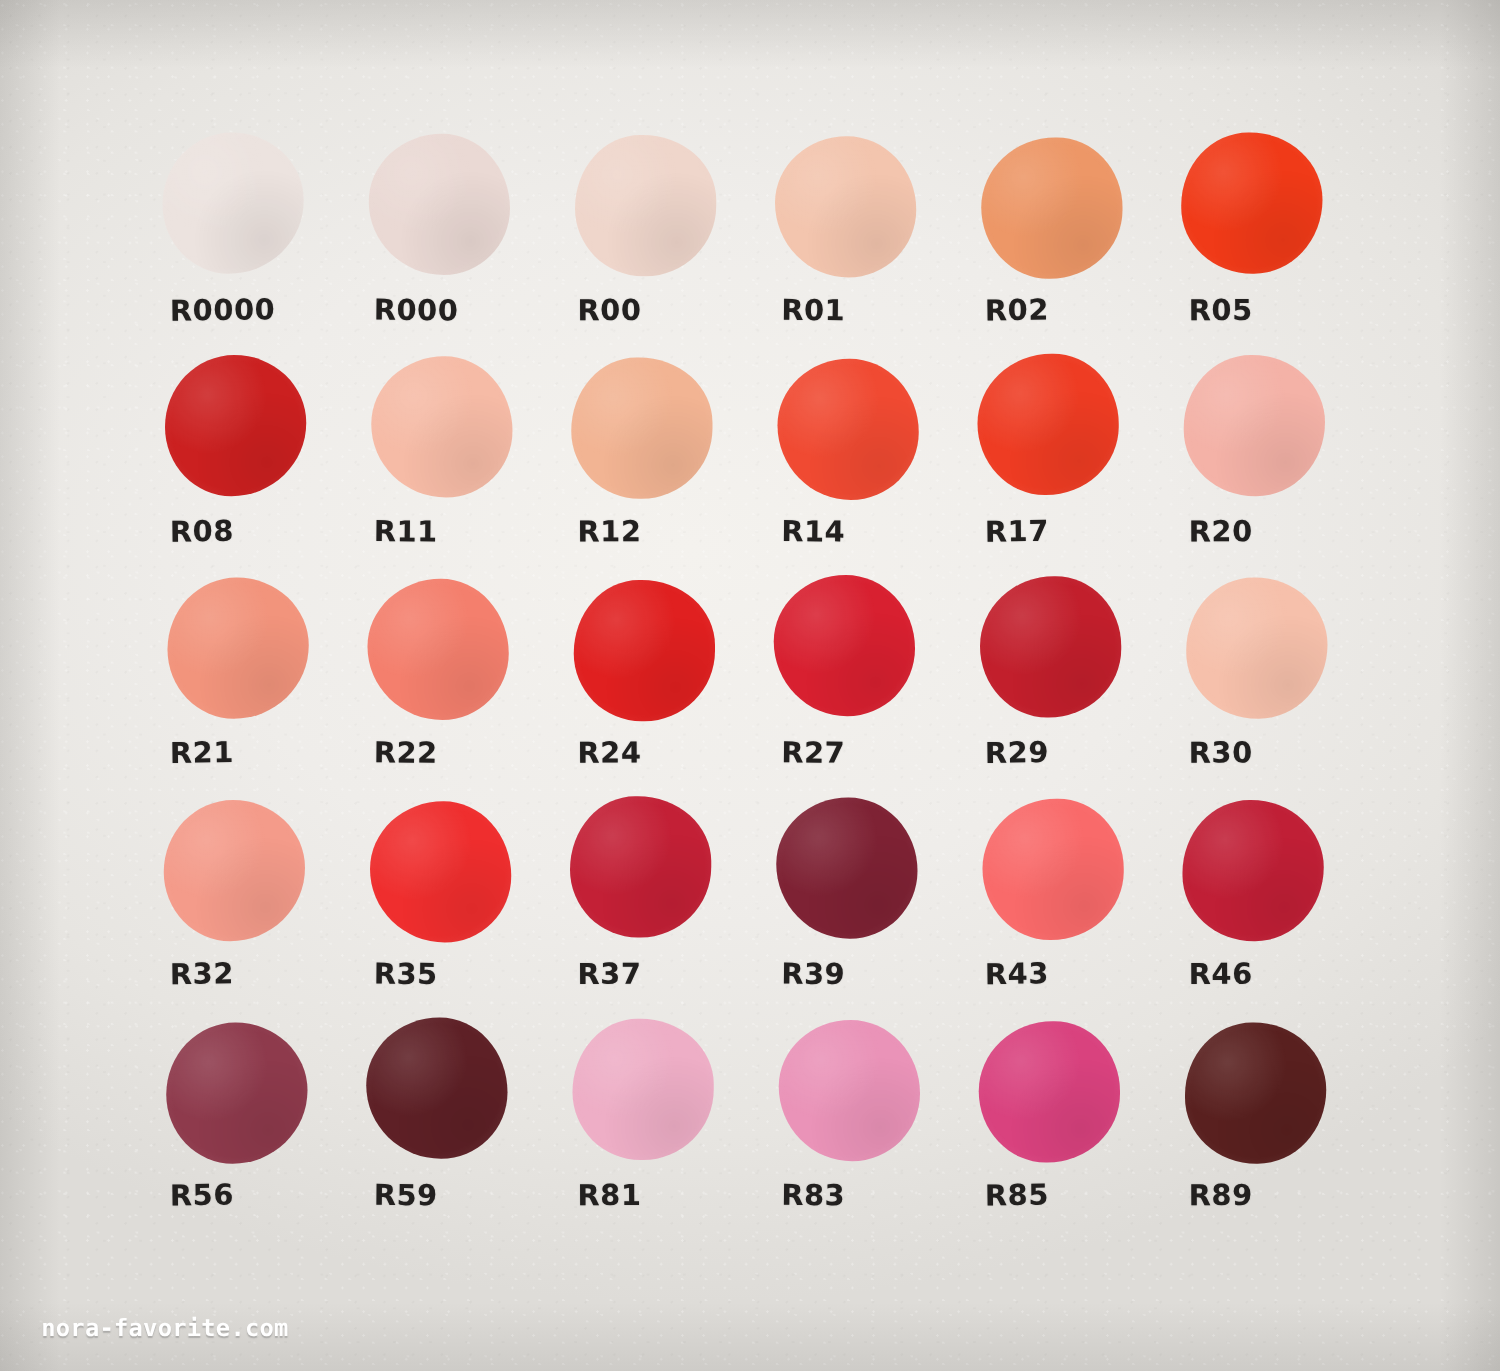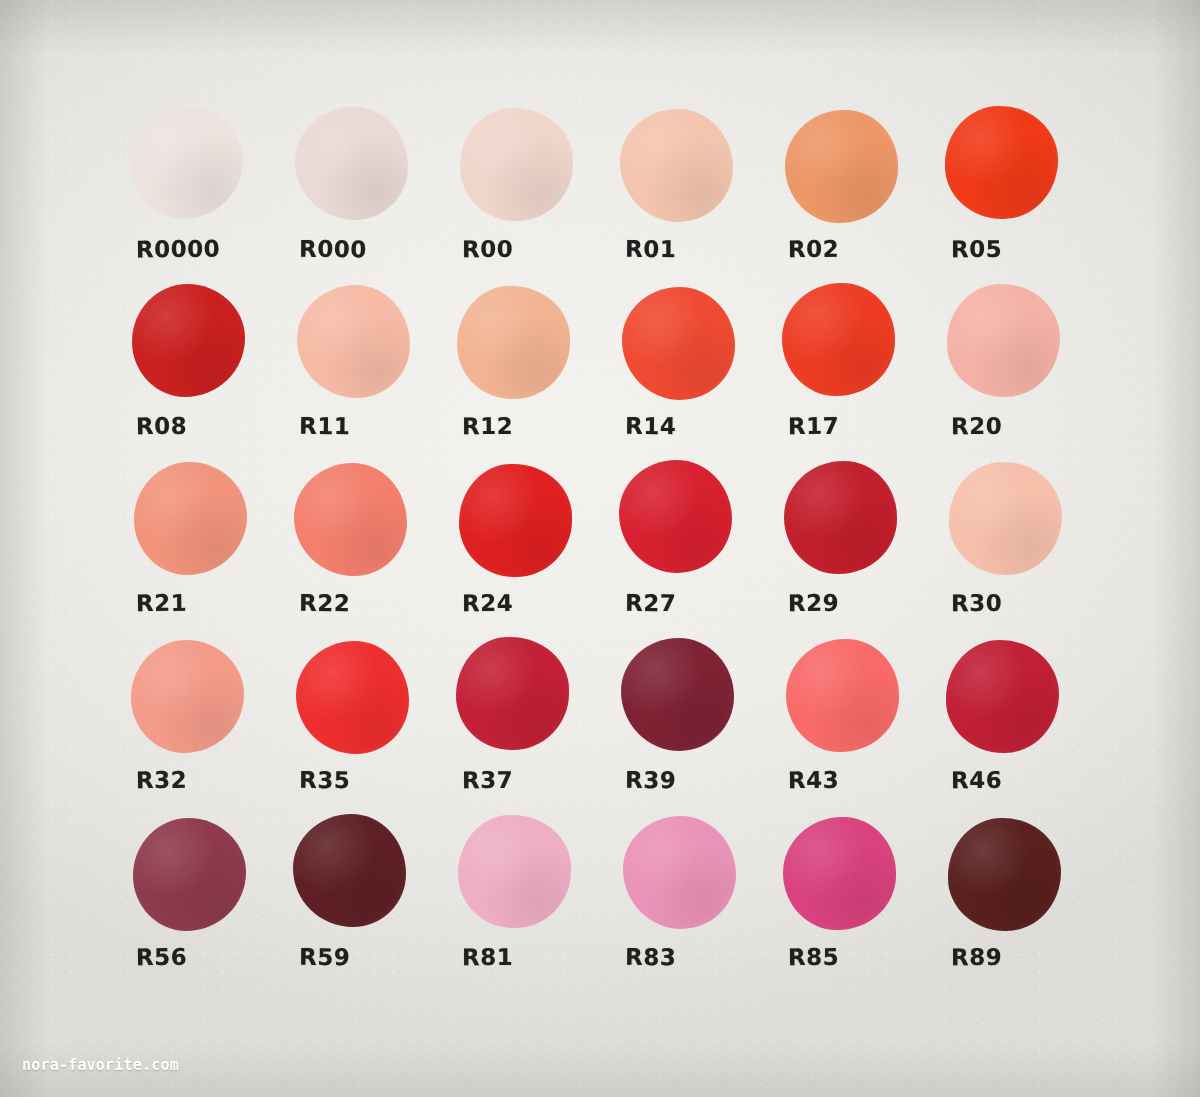--- a/index.html
+++ b/index.html
@@ -110,24 +110,24 @@
     white-space: nowrap;
     
     transform: rotate(-0.7deg);
     text-shadow: 0 0 1px rgba(40,38,36,.35);
   }
   .swatch-cell:nth-child(2n) .swatch-label { transform: rotate(0.6deg); }
   .swatch-cell:nth-child(3n) .swatch-label { transform: rotate(-0.3deg); }
 
   #watermark {
     position: absolute;
-    left: 22px;
+    left: 33px;
     bottom: 23px;
     font-family: "DejaVu Sans Mono", monospace;
-    font-size: 15px;
+    font-size: 19px;
     font-weight: bold;
     color: #ffffff;
     letter-spacing: 0.2px;
     text-shadow: 0 1px 1px rgba(120,120,120,.45);
   }
 </style>
 </head>
 <body>
 
 <div id="chart-page">

